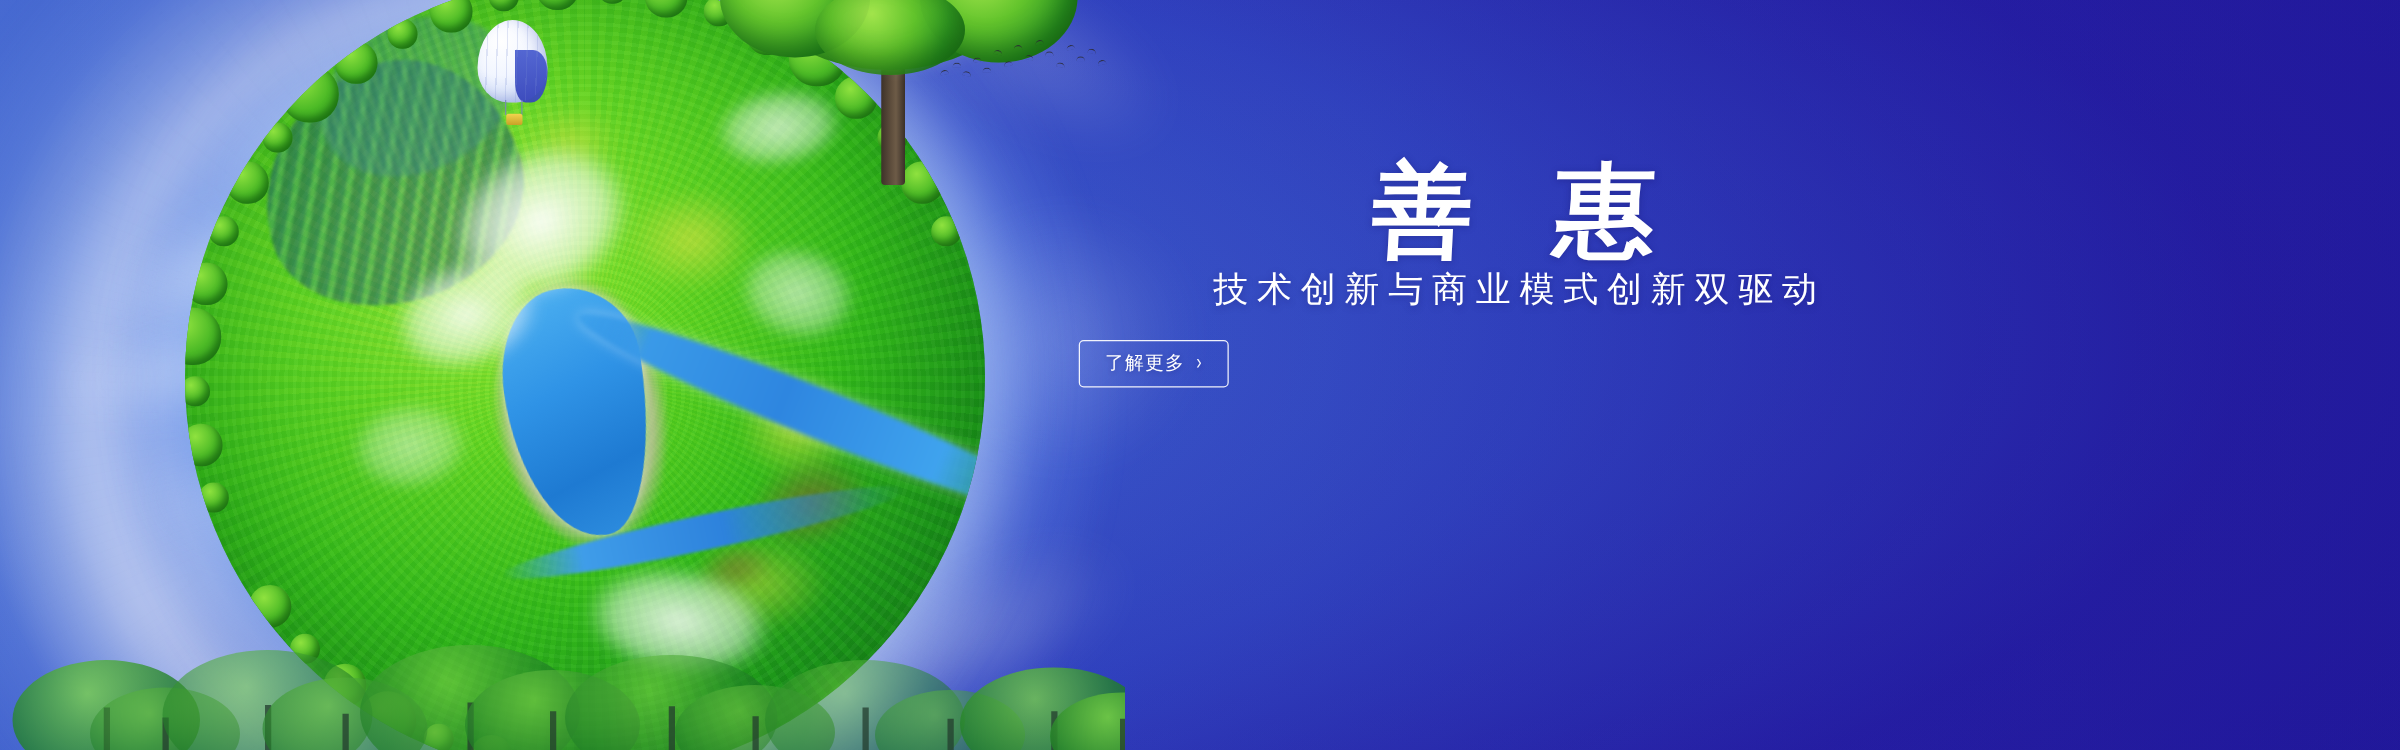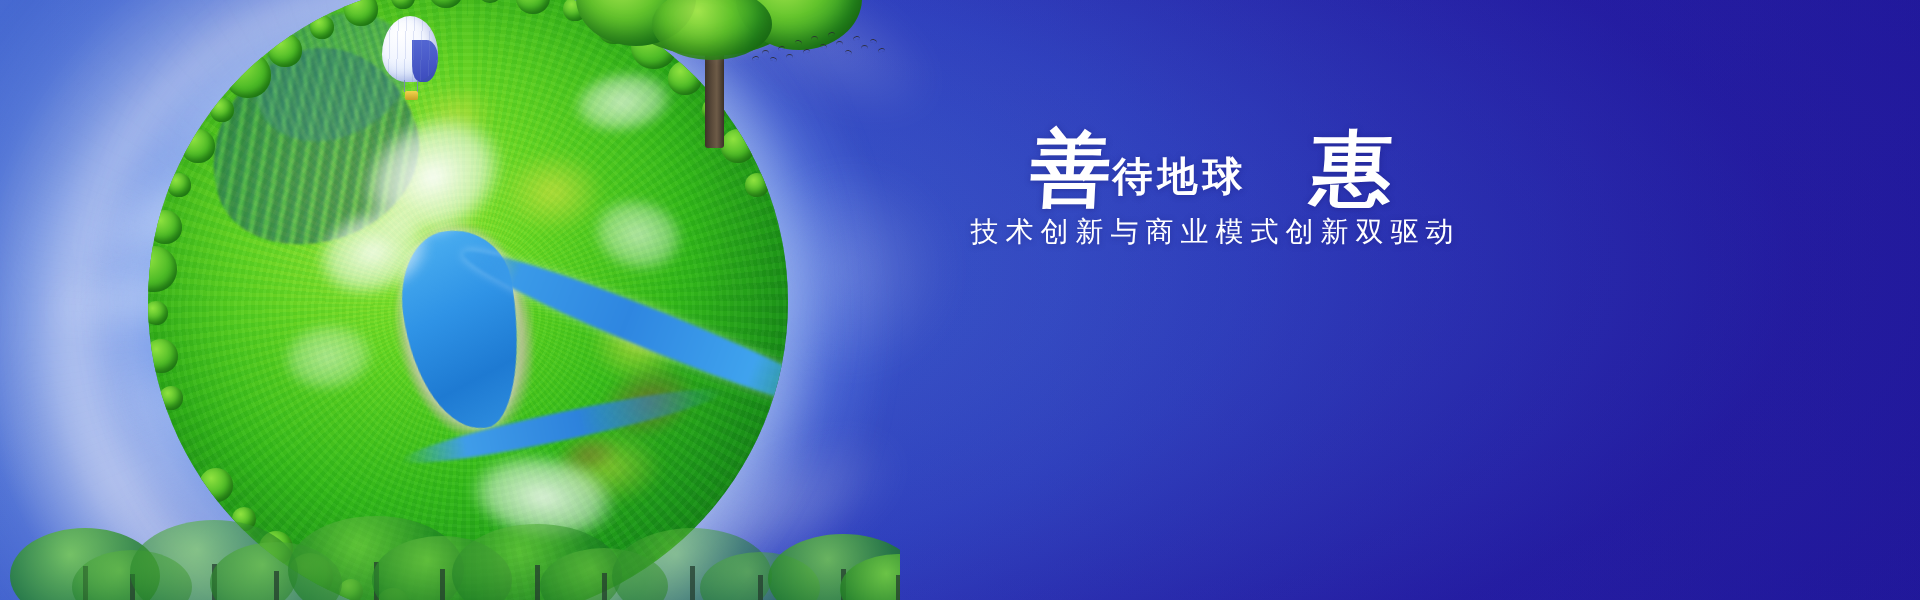--- a/index.html
+++ b/index.html
@@ -548,26 +548,31 @@
       <div class="fg-trunk" style="left: 841px; height: 31px;"></div>
       <div class="fg-tree" style="left: 840px; width: 116px; height: 70px; opacity: 0.91;"></div>
       <div class="fg-trunk" style="left: 896px; height: 25px;"></div>
     </div>
 
   <div class="content">
 
     <h1 class="headline">
       <span class="hl-group">
         <span class="hl-big">善</span>
-        <span class="hl-rest">待地球</span>
       </span>
       <span class="hl-gap"></span>
       <span class="hl-group">
         <span class="hl-big">惠</span>
       </span>
     </h1>
 
     <p class="subtitle">技术创新与商业模式创新双驱动</p>
 
 
+    <div class="cta-row">
+      <button class="cta">
+        <span>了解更多</span>
+        <span class="chev">›</span>
+      </button>
+    </div>
 
   </div>
 </div>
 
 </body></html>

